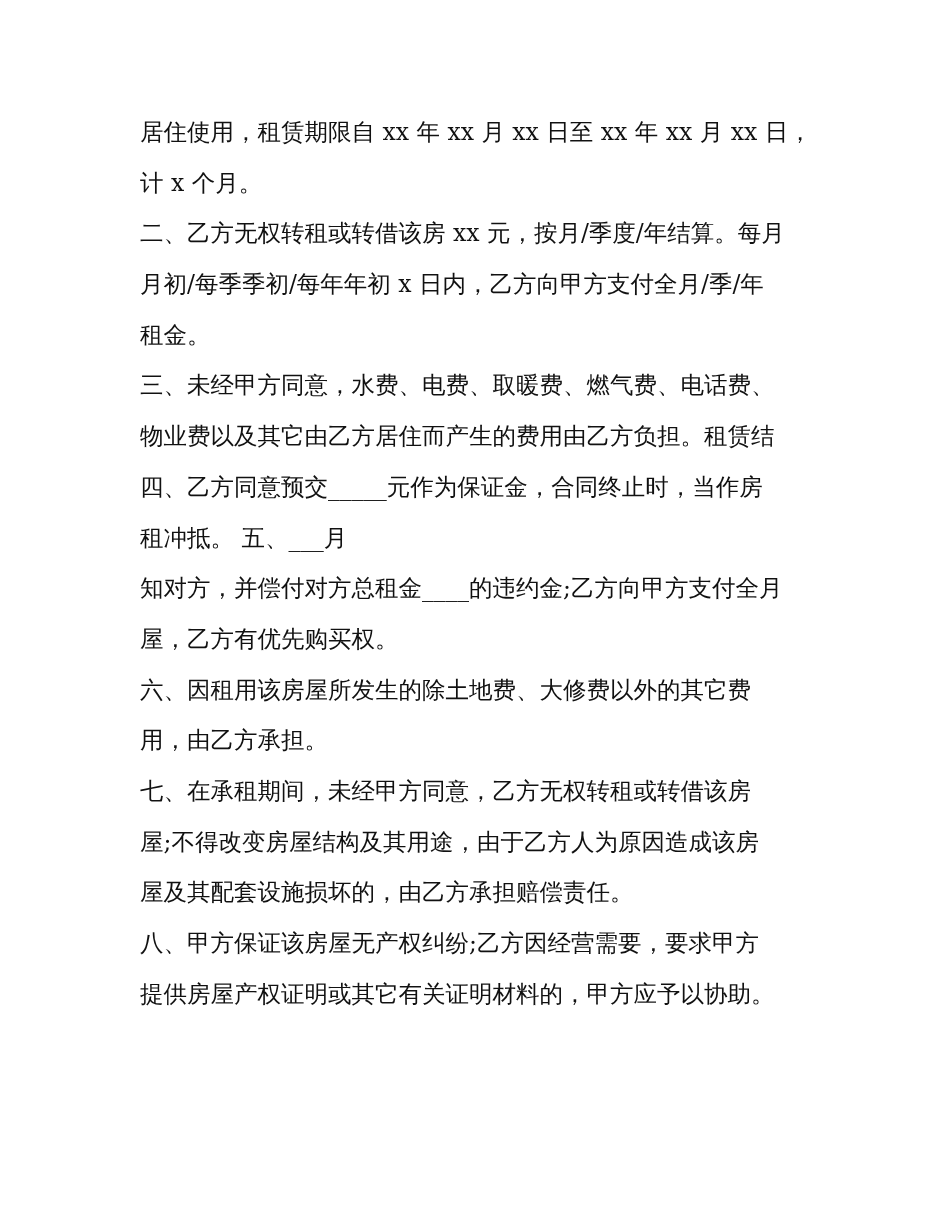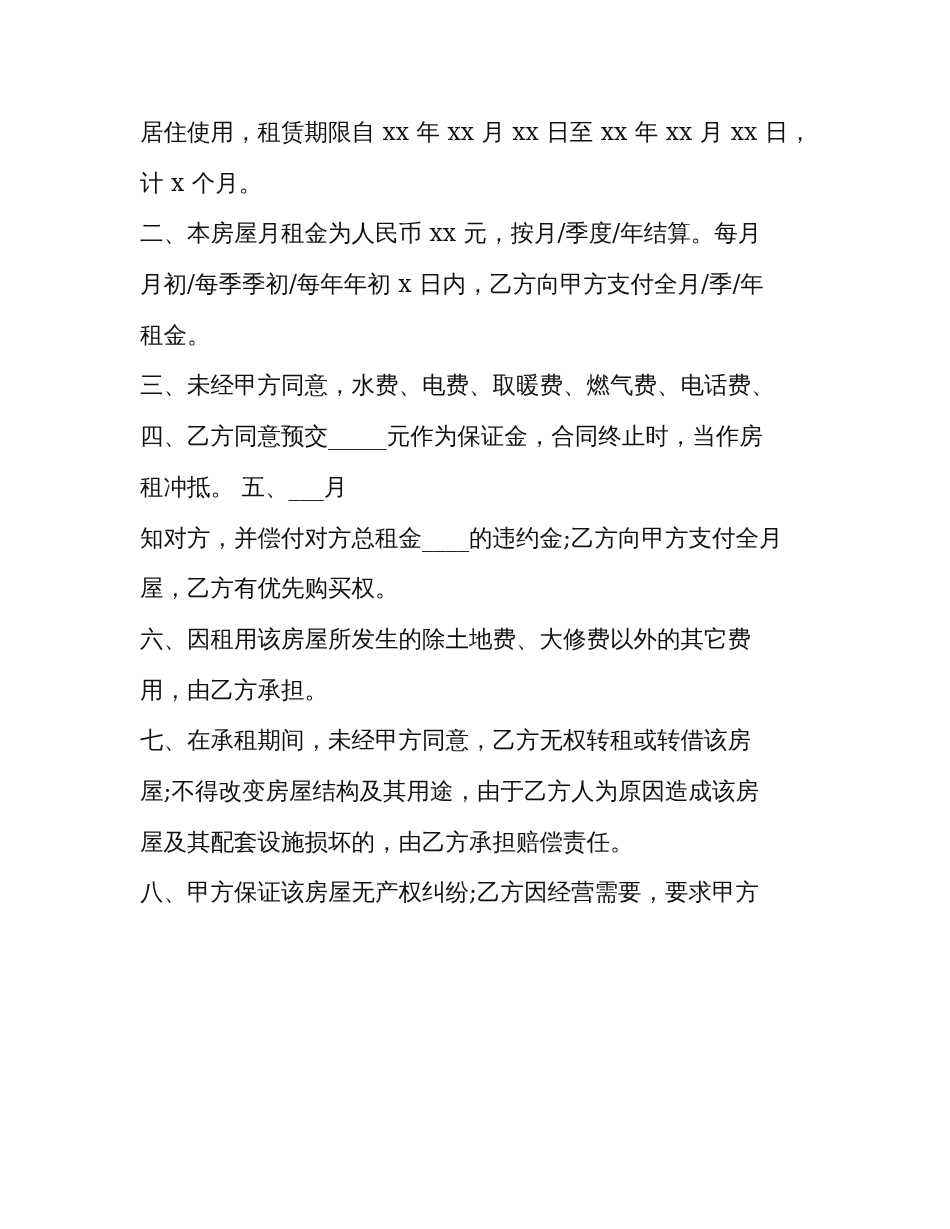--- a/index.html
+++ b/index.html
@@ -17,28 +17,30 @@
   }
   .line { display: block; white-space: nowrap; height: 50.7px; }
 </style>
 </head>
 <body>
 
 <div class="page">
   <div class="content">
     <span class="line">居住使用，租赁期限自 xx 年 xx 月 xx 日至 xx 年 xx 月 xx 日，</span>
     <span class="line">计 x 个月。</span>
-    <span class="line">二、本房屋月租金为人民币 xx 元，按月/季度/年结算。每月</span>
+    <span class="line">二、乙方无权转租或转借该房 xx 元，按月/季度/年结算。每月</span>
     <span class="line">月初/每季季初/每年年初 x 日内，乙方向甲方支付全月/季/年</span>
     <span class="line">租金。</span>
     <span class="line">三、未经甲方同意，水费、电费、取暖费、燃气费、电话费、</span>
+    <span class="line">物业费以及其它由乙方居住而产生的费用由乙方负担。租赁结</span>
     <span class="line">四、乙方同意预交_____元作为保证金，合同终止时，当作房</span>
     <span class="line">租冲抵。 五、___月</span>
     <span class="line">知对方，并偿付对方总租金____的违约金;乙方向甲方支付全月</span>
     <span class="line">屋，乙方有优先购买权。</span>
     <span class="line">六、因租用该房屋所发生的除土地费、大修费以外的其它费</span>
     <span class="line">用，由乙方承担。</span>
     <span class="line">七、在承租期间，未经甲方同意，乙方无权转租或转借该房</span>
     <span class="line">屋;不得改变房屋结构及其用途，由于乙方人为原因造成该房</span>
     <span class="line">屋及其配套设施损坏的，由乙方承担赔偿责任。</span>
     <span class="line">八、甲方保证该房屋无产权纠纷;乙方因经营需要，要求甲方</span>
+    <span class="line">提供房屋产权证明或其它有关证明材料的，甲方应予以协助。</span>
   </div>
 </div>
 
 </body></html>

